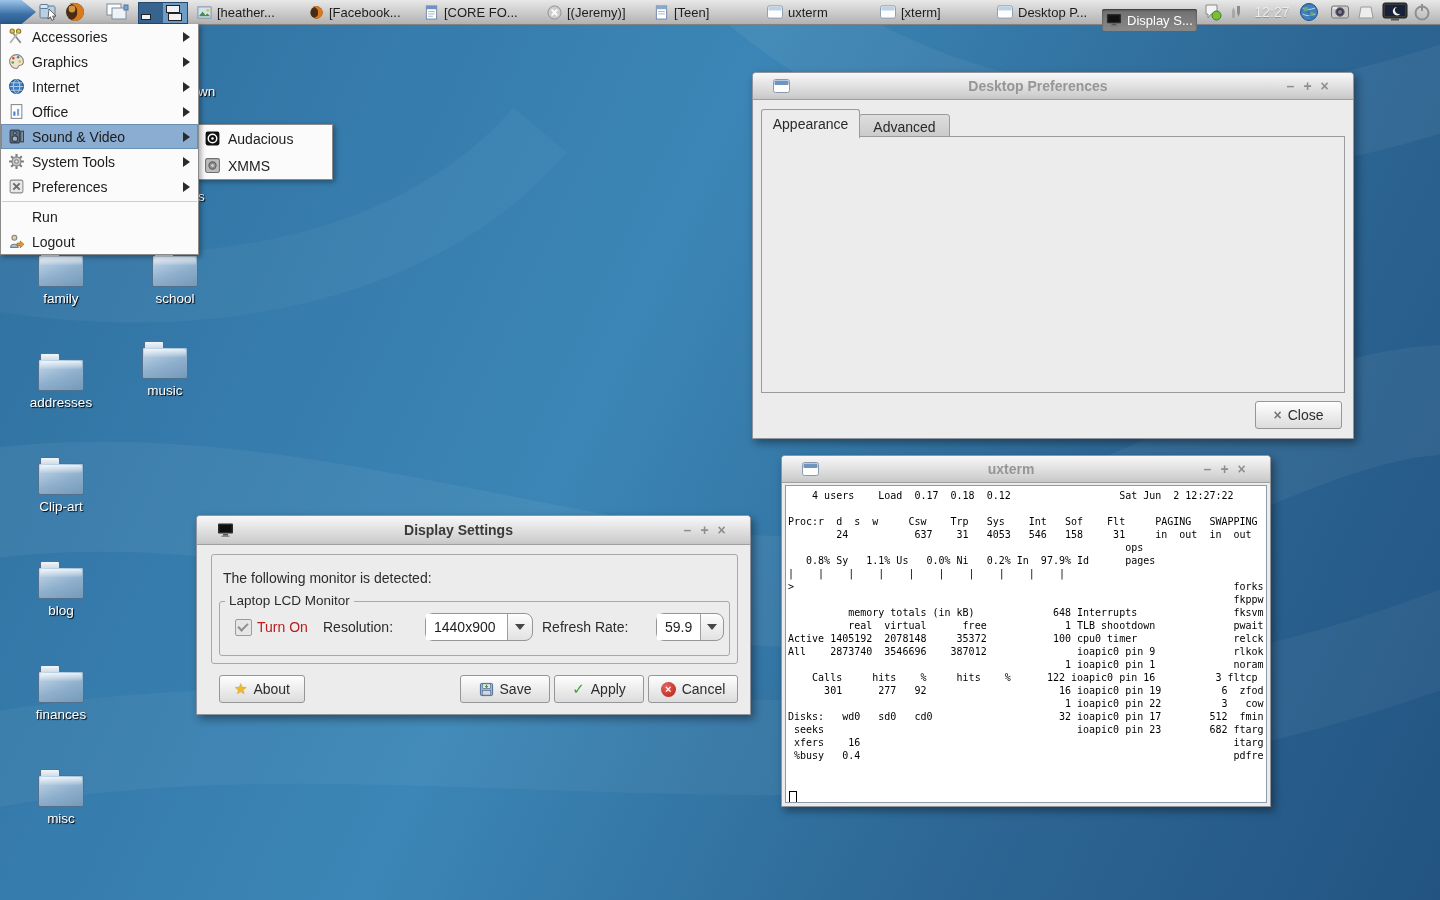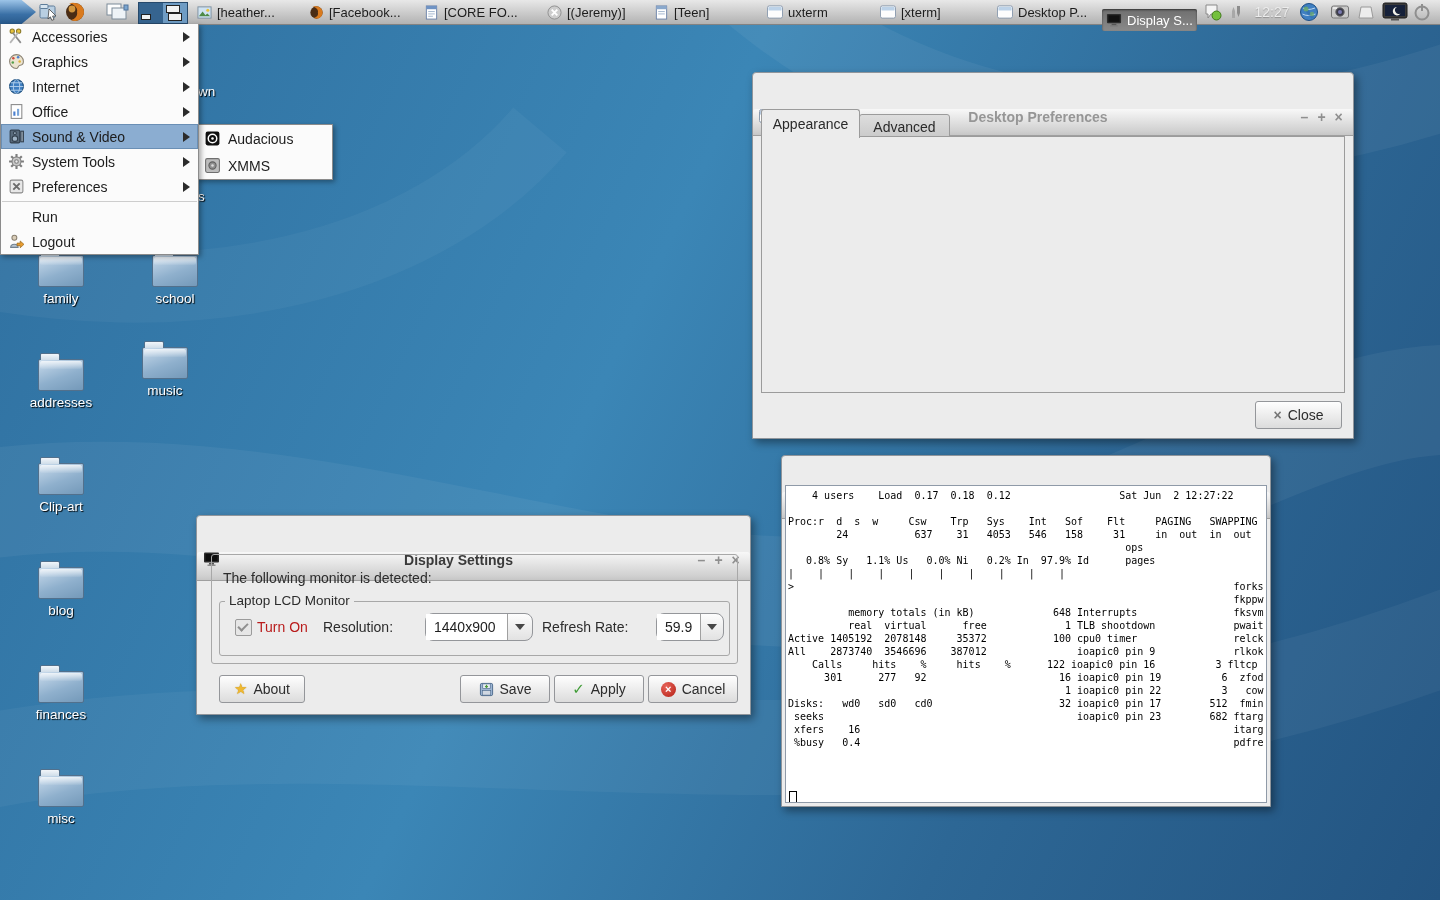--- a/index.html
+++ b/index.html
@@ -50,22 +50,22 @@
   .menu-arrow{position:absolute;right:8px;width:0;height:0;border-left:7px solid #2b2b2b;
     border-top:5px solid transparent;border-bottom:5px solid transparent;}
   .menu-sep{height:1px;background:#cdcdcd;margin:2px 1px;}
   .submenu{position:absolute;left:196px;top:124px;width:135px;background:#fbfbfb;
     border:1px solid #8b8b8b;box-shadow:2px 2px 5px rgba(0,0,0,.35);z-index:59;}
   .submenu .menu-item{height:27px;}
 
   
   .window{position:absolute;background:#ececec;border:1px solid #90959b;border-radius:4px 4px 0 0;
     box-shadow:3px 4px 9px rgba(0,0,0,.4);}
-  .titlebar{height:26px;display:flex;padding:0 6px;border-radius:3px 3px 0 0;
-    background:linear-gradient(#f8f8f8,#d0d0d0 85%,#c6c6c6);border-bottom:1px solid #9f9f9f;margin-top:36px;}
+  .titlebar{height:26px;display:flex;align-items:center;padding:0 20px;border-radius:3px 3px 0 0;
+    background:linear-gradient(#f8f8f8,#d0d0d0 85%,#c6c6c6);border-bottom:1px solid #9f9f9f;}
   .title{flex:1;text-align:center;font-weight:bold;font-size:14px;color:#969696;}
   .window.active .title{color:#3a3a3a;}
   .wc{width:17px;text-align:center;color:#8f8f8f;font-size:14px;font-weight:bold;}
   .win-ico{width:17px;height:14px;margin-right:4px;}
 
   .gtk-label{position:absolute;font-size:13.5px;color:#2c2c2c;line-height:24px;}
   .bold-label{font-weight:bold;color:#111;font-size:14px;}
   .btn{position:absolute;display:flex;align-items:center;justify-content:center;gap:6px;
     background:linear-gradient(#fefefe,#dcdcdc);border:1px solid #94969a;border-radius:3px;
     font-size:14px;color:#2d2d2d;}
@@ -551,20 +551,21 @@
         <div class="term-line">        24           637    31   4053   546   158     31     in  out  in  out</div>
         <div class="term-line">                                                        ops</div>
         <div class="term-line">   0.8% Sy   1.1% Us   0.0% Ni   0.2% In  97.9% Id      pages</div>
         <div class="term-line">|    |    |    |    |    |    |    |    |    |</div>
         <div class="term-line">&gt;                                                                         forks</div>
         <div class="term-line">                                                                          fkppw</div>
         <div class="term-line">          memory totals (in kB)             648 Interrupts                fksvm</div>
         <div class="term-line">          real  virtual      free             1 TLB shootdown             pwait</div>
         <div class="term-line">Active 1405192  2078148     35372           100 cpu0 timer                relck</div>
         <div class="term-line">All    2873740  3546696    387012               ioapic0 pin 9             rlkok</div>
+        <div class="term-line">                                              1 ioapic0 pin 1             noram</div>
         <div class="term-line">    Calls     hits    %     hits    %      122 ioapic0 pin 16          3 fltcp</div>
         <div class="term-line">      301      277   92                      16 ioapic0 pin 19          6  zfod</div>
         <div class="term-line">                                              1 ioapic0 pin 22          3   cow</div>
         <div class="term-line">Disks:   wd0   sd0   cd0                     32 ioapic0 pin 17        512  fmin</div>
         <div class="term-line"> seeks                                          ioapic0 pin 23        682 ftarg</div>
         <div class="term-line"> xfers    16                                                              itarg</div>
         <div class="term-line"> %busy   0.4                                                              pdfre</div>
         <div class="term-line"></div>
       </div>
     <div class="term-cursor"></div>

